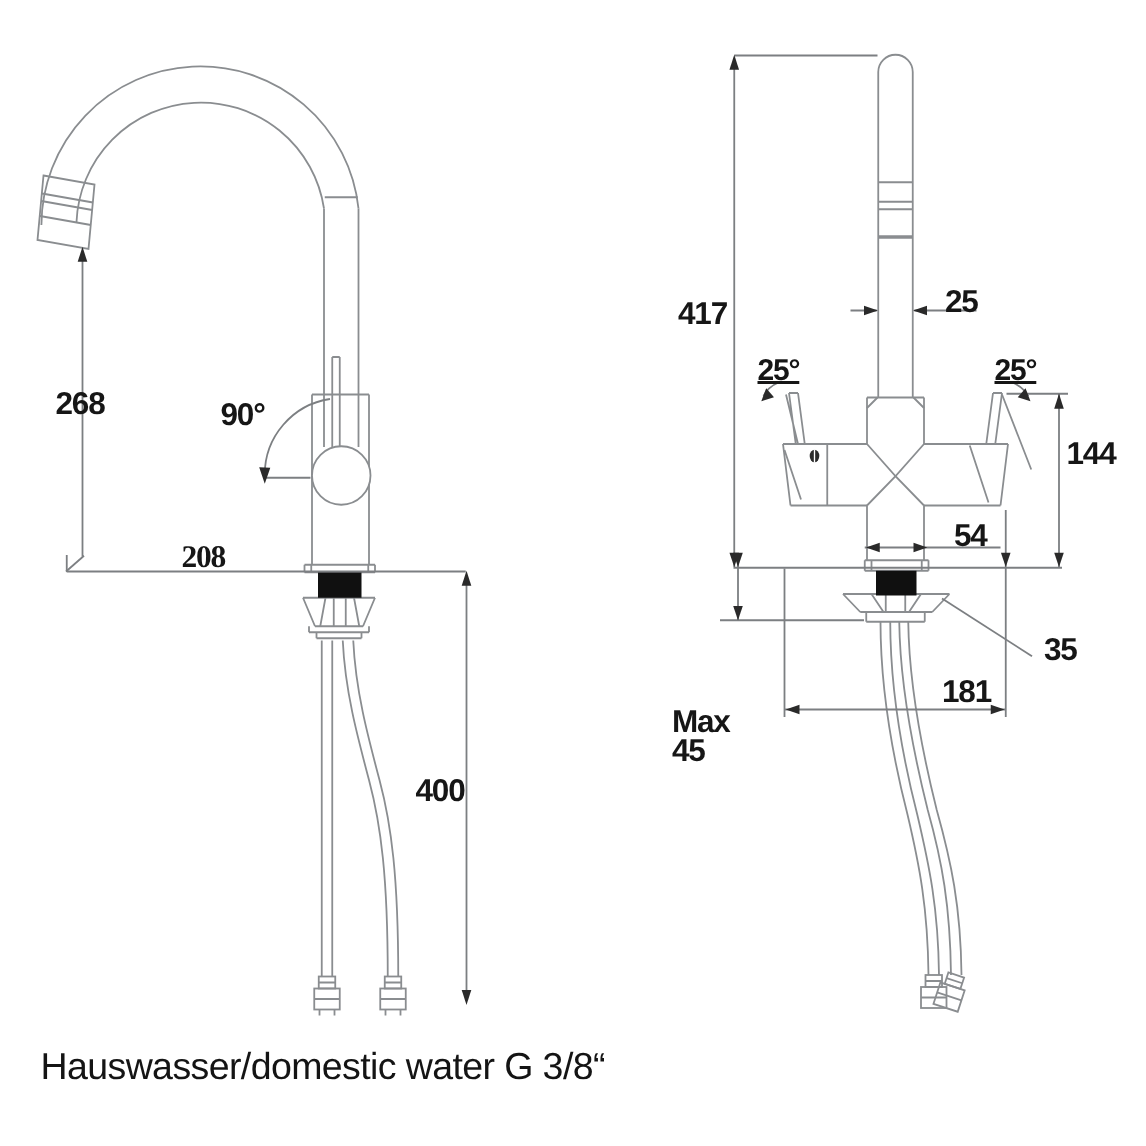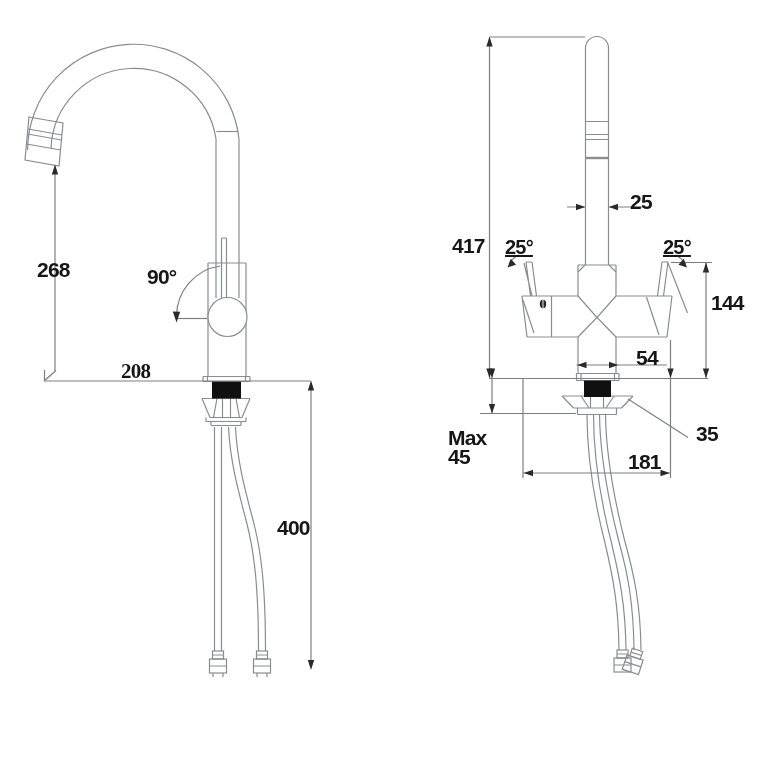--- a/index.html
+++ b/index.html
@@ -12,21 +12,21 @@
     position:absolute;color:#161616;font-weight:bold;font-size:21px;
     letter-spacing:-0.8px;line-height:1.0;white-space:nowrap;
     font-family:"Liberation Sans", sans-serif;
   }
   .dim.small{font-size:20px;text-decoration:underline;}
   .note{
     position:absolute;color:#141414;font-size:25px;font-weight:normal;
     letter-spacing:-0.4px;white-space:nowrap;line-height:1.0;
     font-family:"Liberation Sans", sans-serif;
   }
-  .maxblock{line-height:19px;}
+  .maxblock{line-height:19px;margin-top:44px;}
 </style>
 </head>
 <body>
 
 <div id="stage">
 
   <svg id="drawing" width="764" height="764" viewBox="0 0 764 764">
 
     <g stroke="#8a8d90" stroke-width="1.2" fill="none">
 
@@ -186,24 +186,25 @@
       <polygon points="507.5,267.5 516,264.8 510.8,258.8"></polygon>
       <polygon points="687,267.5 678.5,264.8 683.7,258.8"></polygon>
     </g>
   </svg>
 
   <div class="dim" style="left:17px;top:259px;margin-left:20px;">268</div>
   <div class="dim" style="left:147px;top:266px;">90°</div>
   <div class="dim" style="left:121px;top:361px;font-family:Liberation Serif, serif;">208</div>
   <div class="dim" style="left:277px;top:517px;">400</div>
 
-  <div class="dim" style="left:452px;top:199px;margin-top:36px;">417</div>
+  <div class="dim" style="left:452px;top:199px;">417</div>
   <div class="dim" style="left:630px;top:191px;">25</div>
   <div class="dim small" style="left:505px;top:237px;">25°</div>
   <div class="dim small" style="left:663px;top:237px;">25°</div>
   <div class="dim" style="left:711px;top:292px;">144</div>
   <div class="dim" style="left:636px;top:347px;">54</div>
   <div class="dim maxblock" style="left:448px;top:428px;"><span>Max</span><br>
        <span>45</span></div>
   <div class="dim" style="left:696px;top:423px;">35</div>
   <div class="dim" style="left:628px;top:451px;">181</div>
 
+  <div class="note" style="left:27px;top:699px;">Hauswasser/domestic water G 3/8“</div>
 </div>
 
 </body></html>

